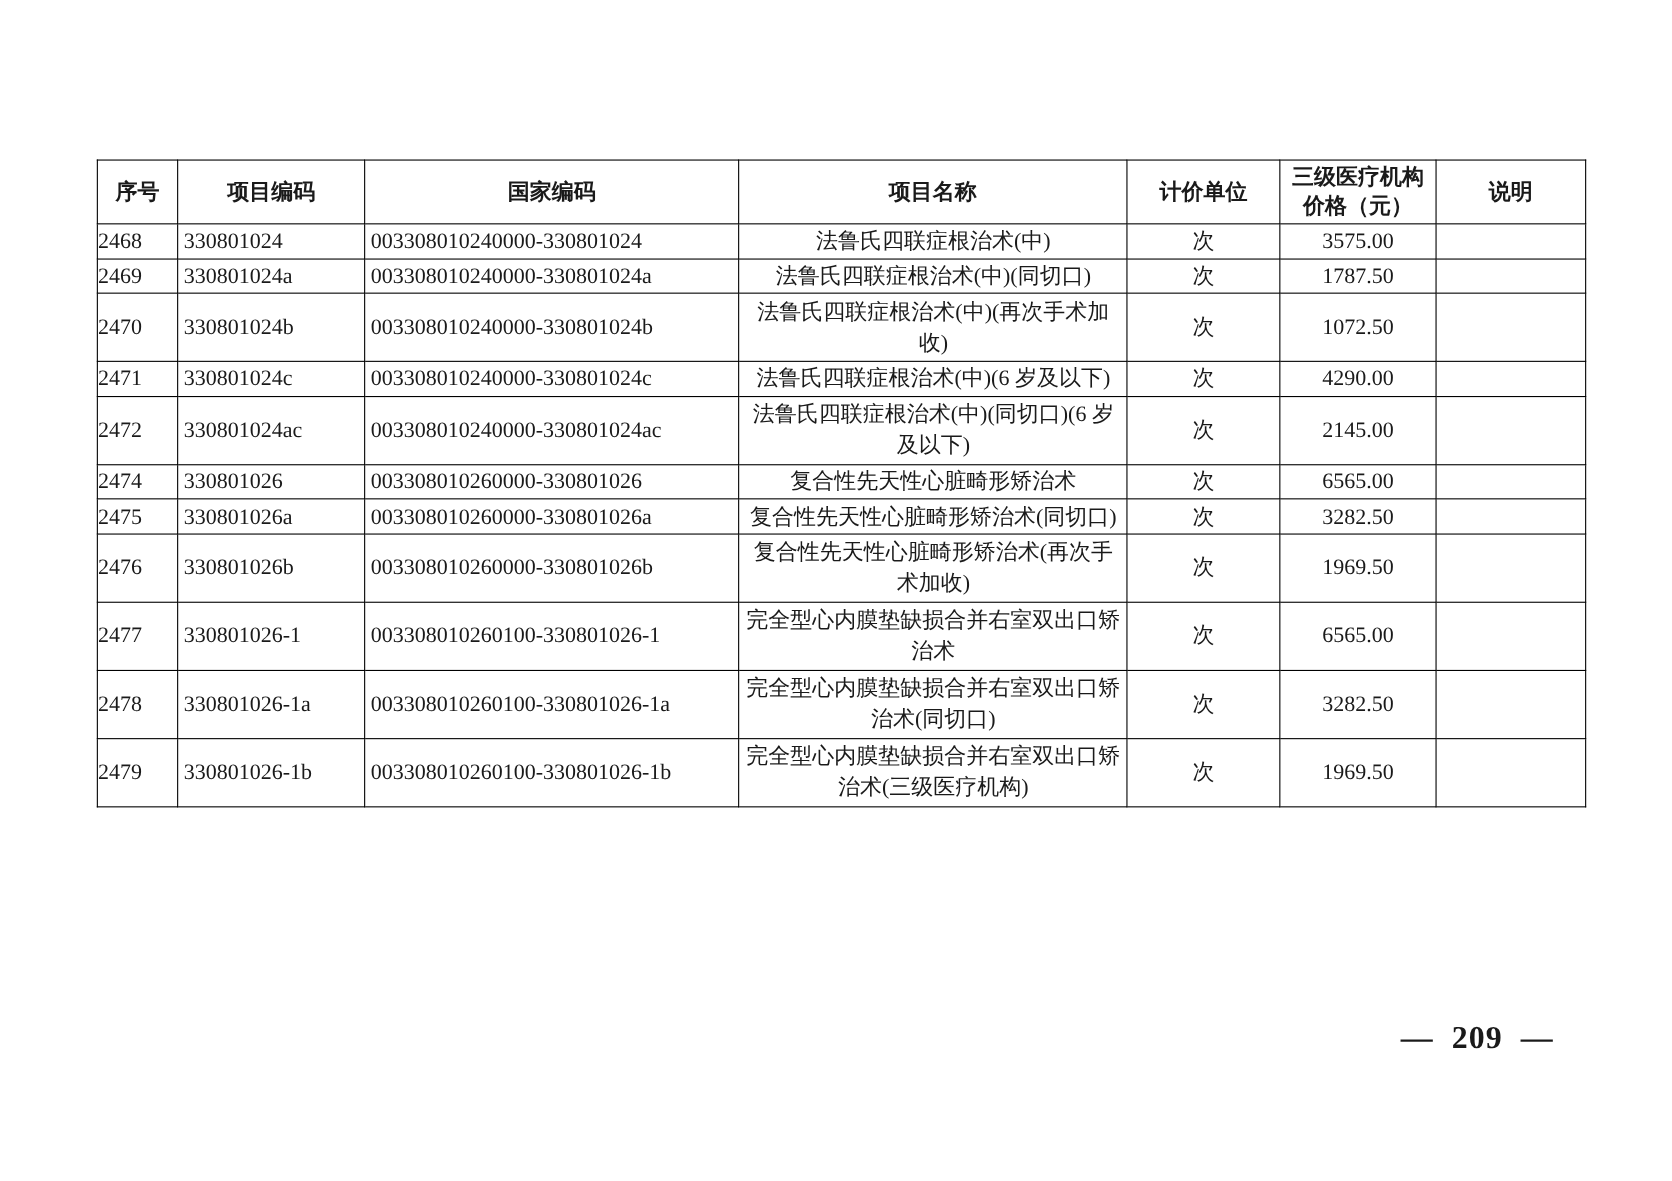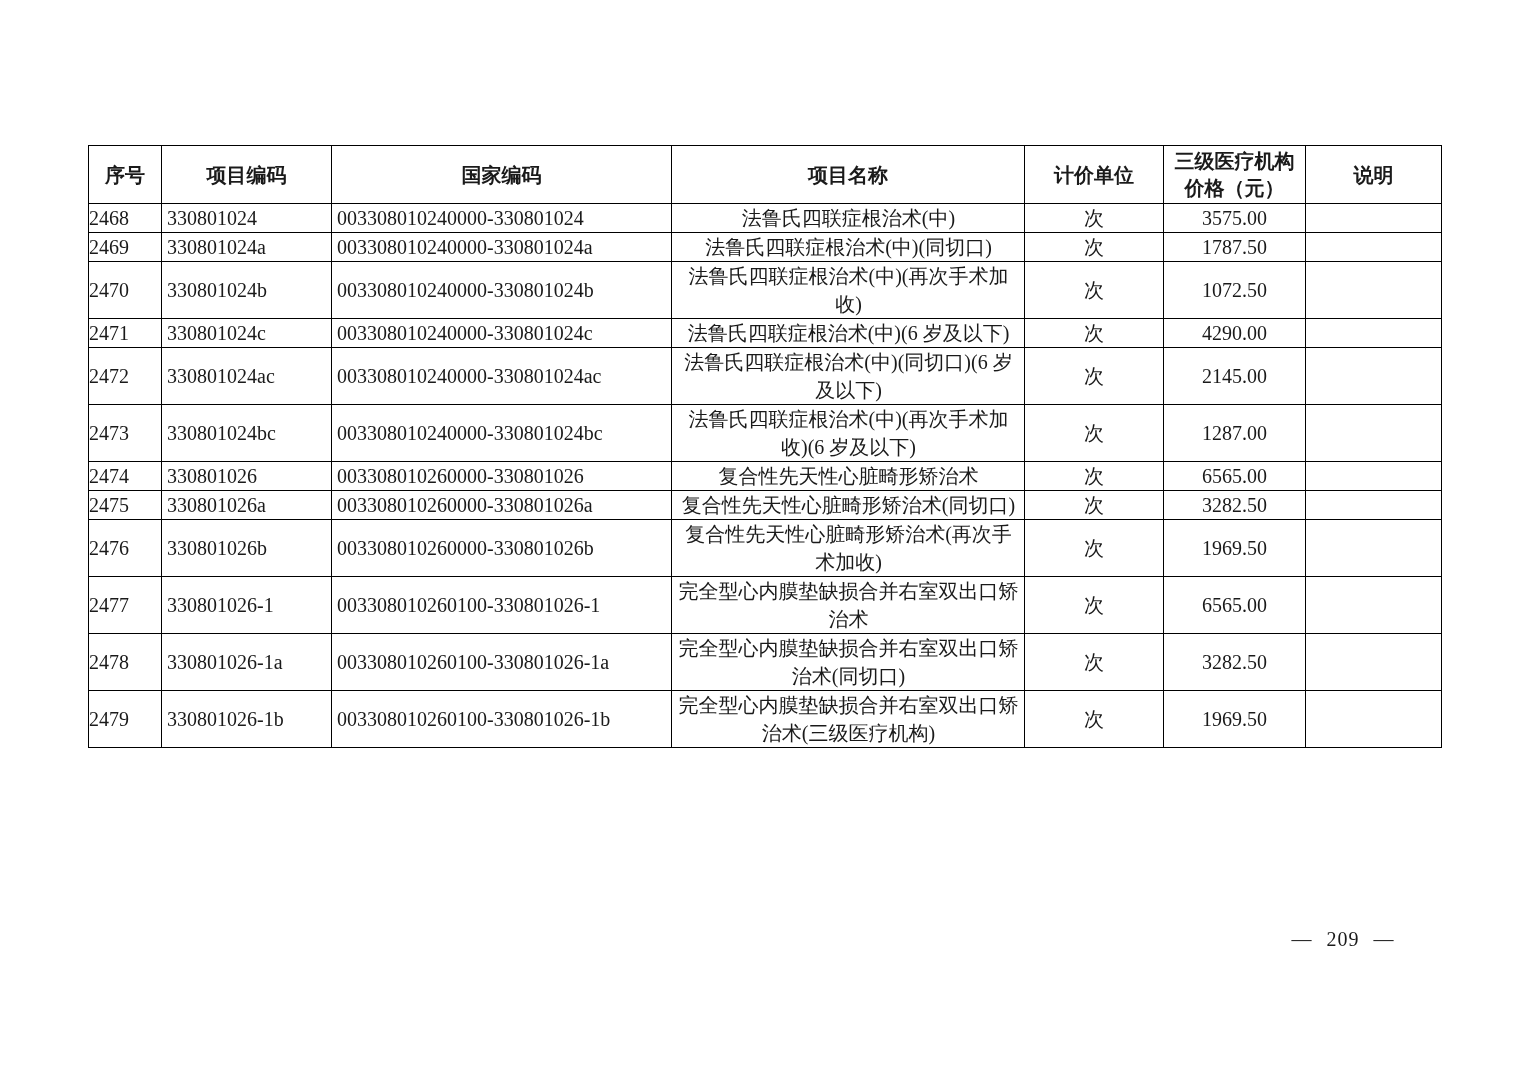--- a/index.html
+++ b/index.html
@@ -46,26 +46,27 @@
   .c-name  { text-align: center; padding: 0 3px 0 4px; }
   .c-unit  { text-align: center; }
   .c-price { text-align: center; margin-top: 28px; }
   .c-note  { text-align: center; }
   .hdr-line { display: block; line-height: 27px; }
   .footer-page-number {
     position: absolute;
     left: 1238px;
     top: 928px;
     width: 210px;
-    font-size: 20px;
+    font-size: 29px;
     letter-spacing: 1px;
     word-spacing: 8px;
     text-align: center;
     color: #1a1a1a;
     white-space: nowrap;
+    font-weight: bold;
   }
 </style>
 </head>
 <body>
 
 <div class="page">
 
   <table class="price-table">
     <colgroup>
       <col style="width:73px">
@@ -134,29 +135,20 @@
   <tr>
     <td class="c-seq">2472</td>
     <td class="c-code">330801024ac</td>
     <td class="c-ncode">003308010240000-330801024ac</td>
     <td class="c-name">法鲁氏四联症根治术(中)(同切口)(6 岁及以下)</td>
     <td class="c-unit">次</td>
     <td class="c-price">2145.00</td>
     <td class="c-note"></td>
   </tr>
 
-  <tr>
-    <td class="c-seq">2473</td>
-    <td class="c-code">330801024bc</td>
-    <td class="c-ncode">003308010240000-330801024bc</td>
-    <td class="c-name">法鲁氏四联症根治术(中)(再次手术加收)(6 岁及以下)</td>
-    <td class="c-unit">次</td>
-    <td class="c-price">1287.00</td>
-    <td class="c-note"></td>
-  </tr>
 
   <tr>
     <td class="c-seq">2474</td>
     <td class="c-code">330801026</td>
     <td class="c-ncode">003308010260000-330801026</td>
     <td class="c-name">复合性先天性心脏畸形矫治术</td>
     <td class="c-unit">次</td>
     <td class="c-price">6565.00</td>
     <td class="c-note"></td>
   </tr>

